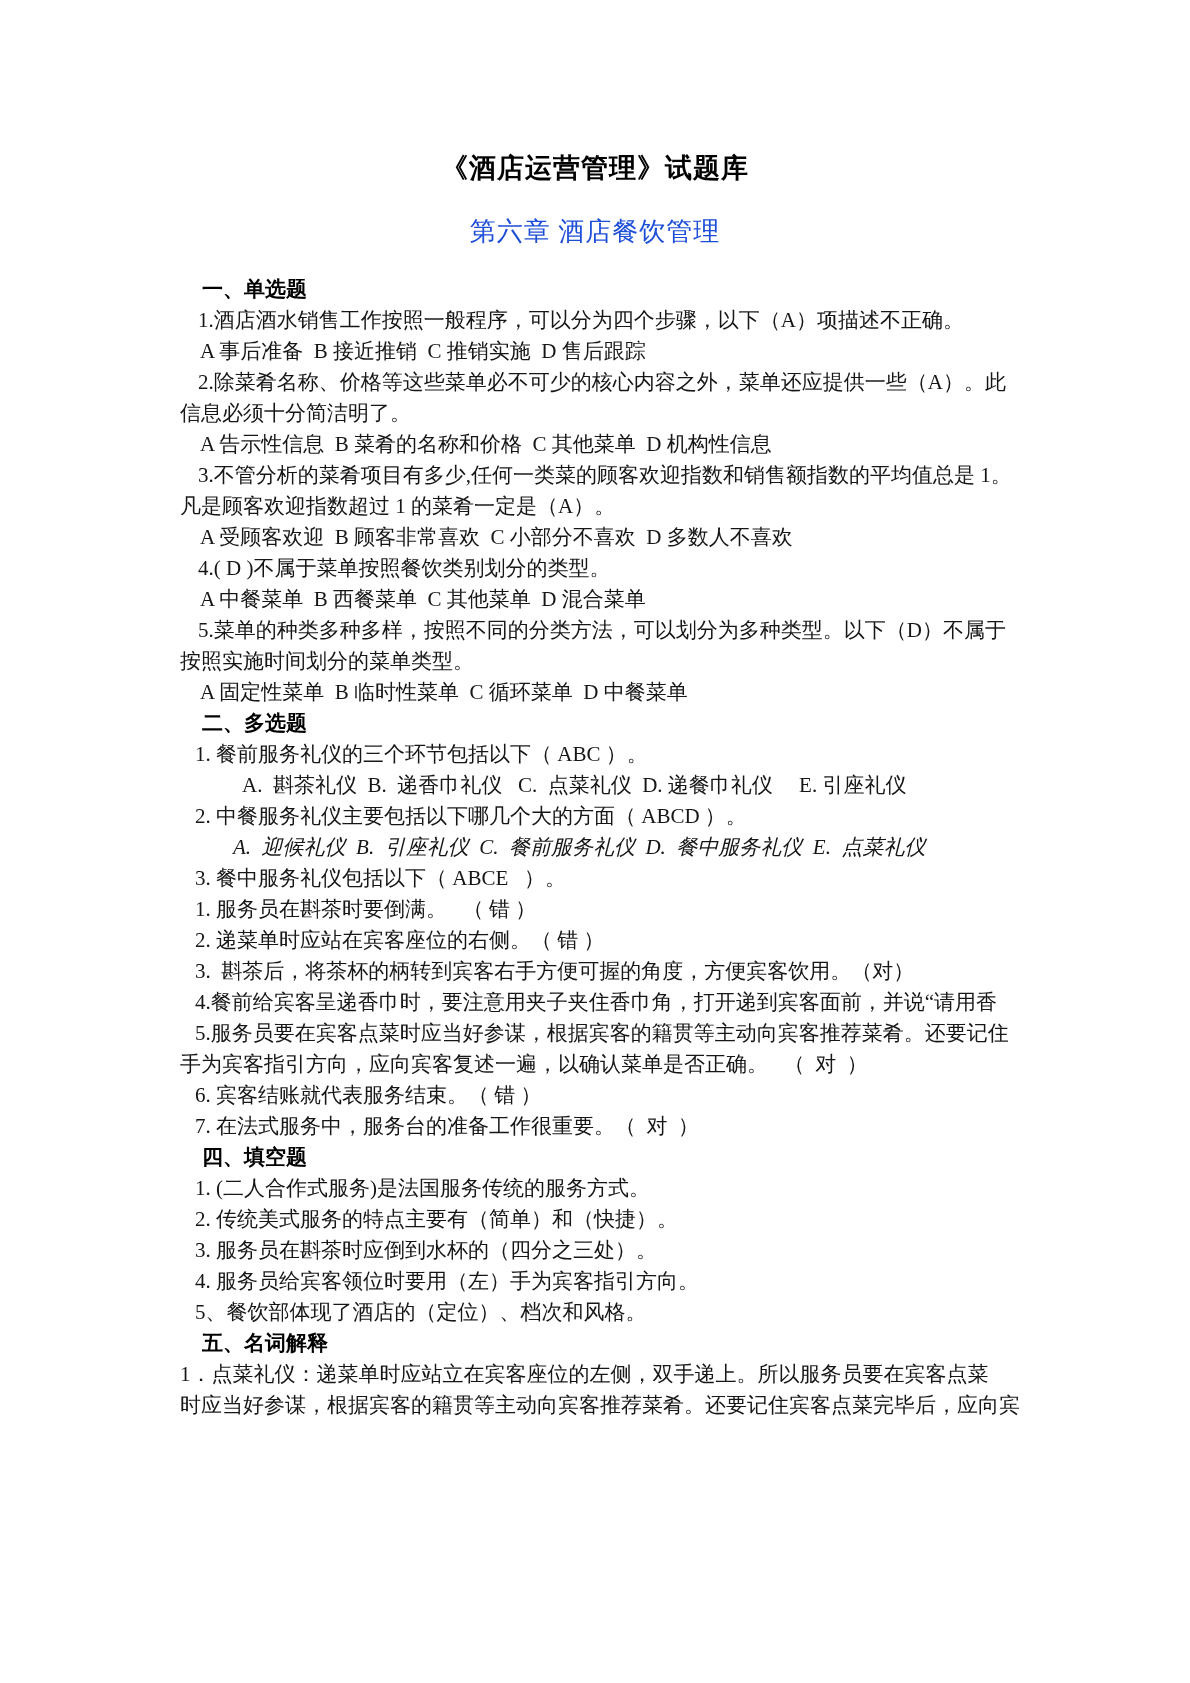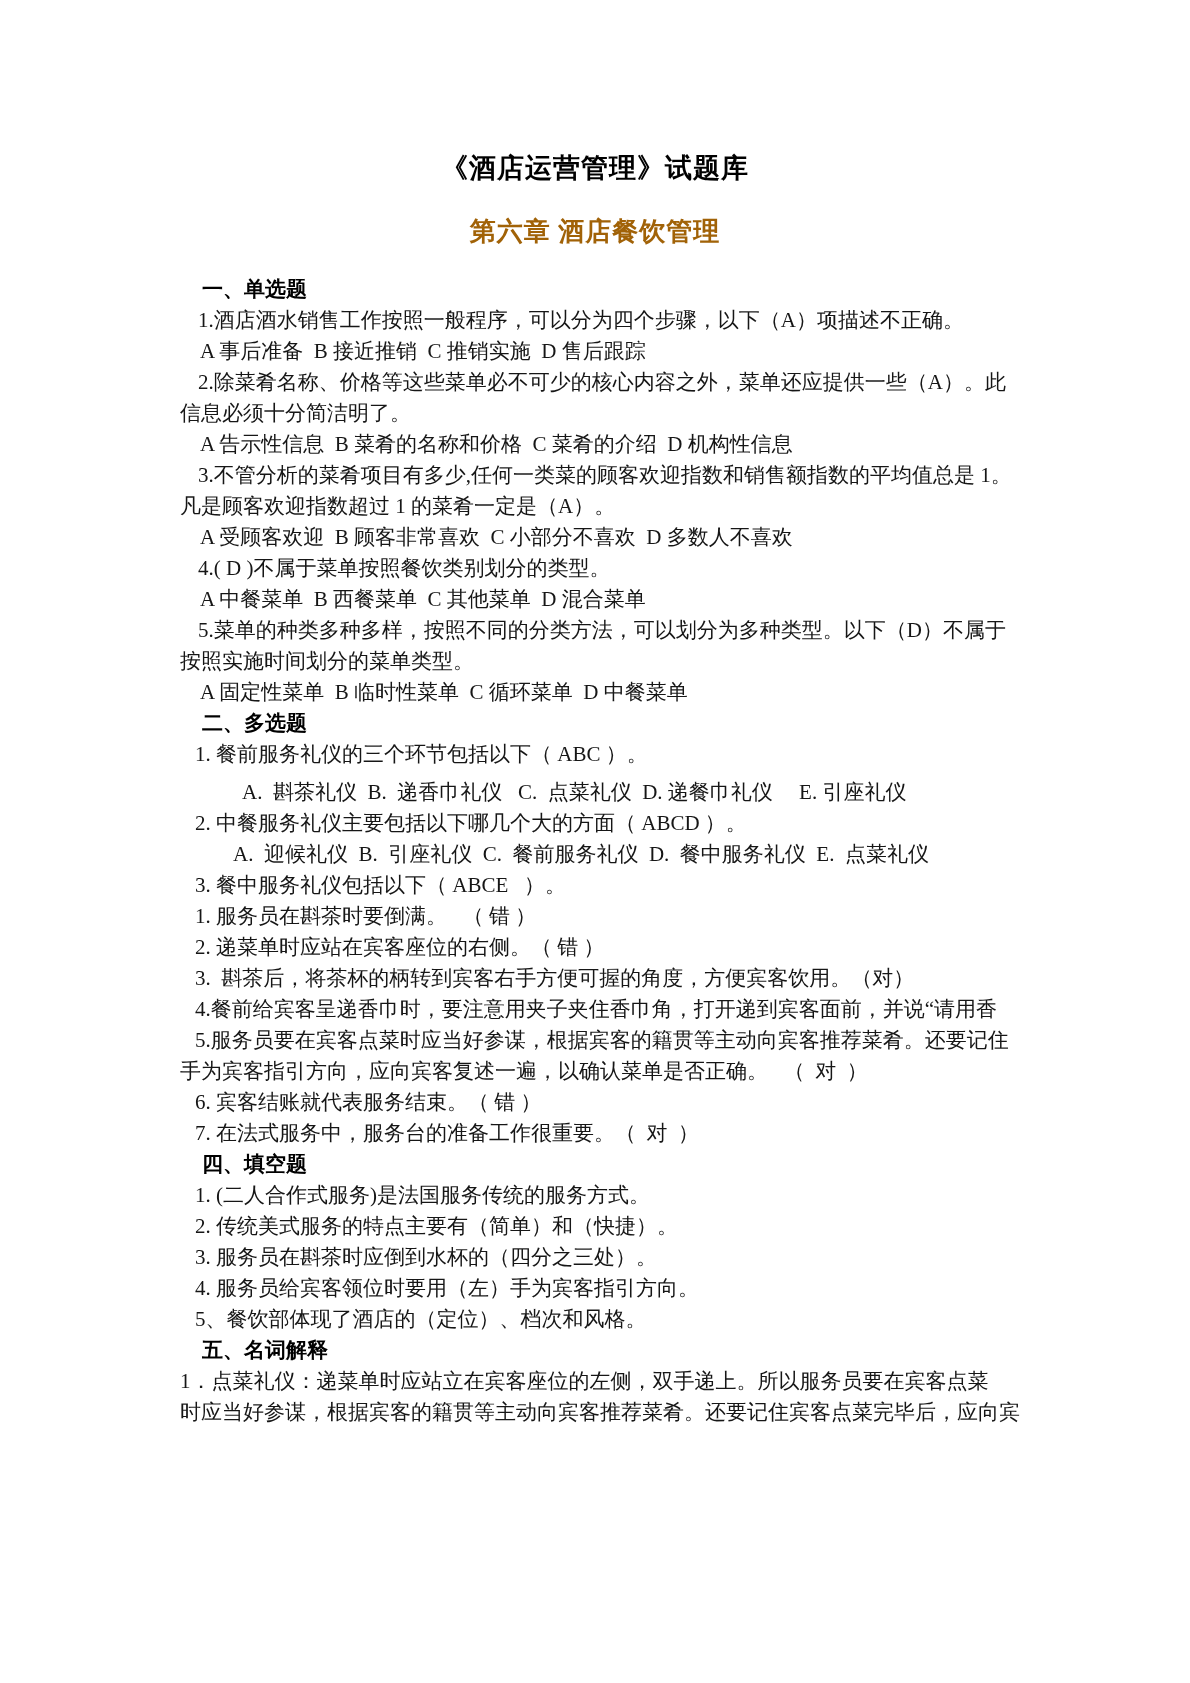--- a/index.html
+++ b/index.html
@@ -19,58 +19,58 @@
     font-size:27px;
     font-weight:bold;
     color:#000;
     letter-spacing:1px;
   }
   .chapter-title {
     position:absolute;
     top:214px; left:0; width:100%;
     text-align:center;
     font-size:26px;
-    font-weight:bold;
-    color:#a16207;
+    font-weight:normal;
+    color:#1d4ed8;
     letter-spacing:1px;
   }
   .doc-body {
     position:absolute;
     left:180px;
     top:274px;
     width:960px;
   }
   .line {
     font-size:21px;
     line-height:31px;
     white-space:pre;
     color:#161616;
   }
   .section-heading { font-weight:bold; padding-left:22px; color:#000; }
   .question        { padding-left:18px; }
   .continuation    { padding-left:0; }
   .options         { padding-left:20px; }
   .item            { padding-left:15px; }
-  .sub-options     { padding-left:62px;margin-top:7px; }
-  .sub-options-2   { padding-left:53px; }
+  .sub-options     { padding-left:62px; }
+  .sub-options-2   { padding-left:53px;font-style:italic; }
   .term            { padding-left:0; }
 </style>
 </head>
 <body>
 
 <div class="page">
   <div class="doc-title">《酒店运营管理》试题库</div>
   <div class="chapter-title">第六章 酒店餐饮管理</div>
   <div class="doc-body">
       <div class="line section-heading">一、单选题</div>
       <div class="line question">1.酒店酒水销售工作按照一般程序，可以分为四个步骤，以下（A）项描述不正确。</div>
       <div class="line options">A 事后准备  B 接近推销  C 推销实施  D 售后跟踪</div>
       <div class="line question">2.除菜肴名称、价格等这些菜单必不可少的核心内容之外，菜单还应提供一些（A）。此</div>
       <div class="line continuation">信息必须十分简洁明了。</div>
-      <div class="line options">A 告示性信息  B 菜肴的名称和价格  C 菜肴的介绍  D 机构性信息</div>
+      <div class="line options">A 告示性信息  B 菜肴的名称和价格  C 其他菜单  D 机构性信息</div>
       <div class="line question">3.不管分析的菜肴项目有多少,任何一类菜的顾客欢迎指数和销售额指数的平均值总是 1。</div>
       <div class="line continuation">凡是顾客欢迎指数超过 1 的菜肴一定是（A）。</div>
       <div class="line options">A 受顾客欢迎  B 顾客非常喜欢  C 小部分不喜欢  D 多数人不喜欢</div>
       <div class="line question">4.( D )不属于菜单按照餐饮类别划分的类型。</div>
       <div class="line options">A 中餐菜单  B 西餐菜单  C 其他菜单  D 混合菜单</div>
       <div class="line question">5.菜单的种类多种多样，按照不同的分类方法，可以划分为多种类型。以下（D）不属于</div>
       <div class="line continuation">按照实施时间划分的菜单类型。</div>
       <div class="line options">A 固定性菜单  B 临时性菜单  C 循环菜单  D 中餐菜单</div>
       <div class="line section-heading">二、多选题</div>
       <div class="line item">1. 餐前服务礼仪的三个环节包括以下（ ABC ）。</div>

